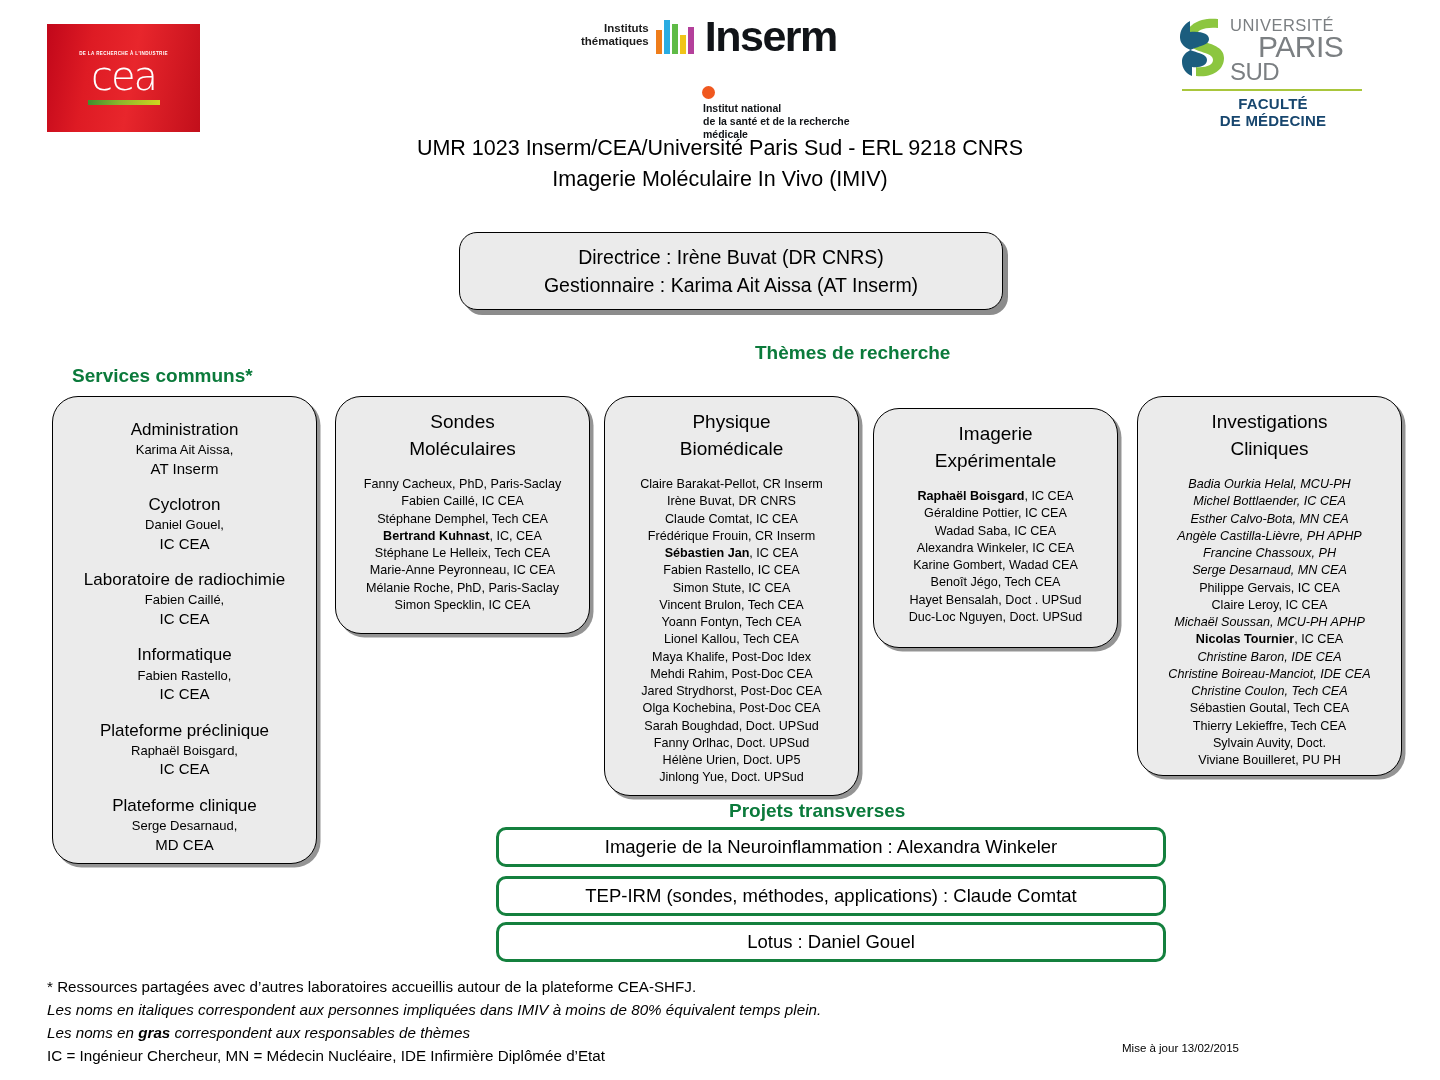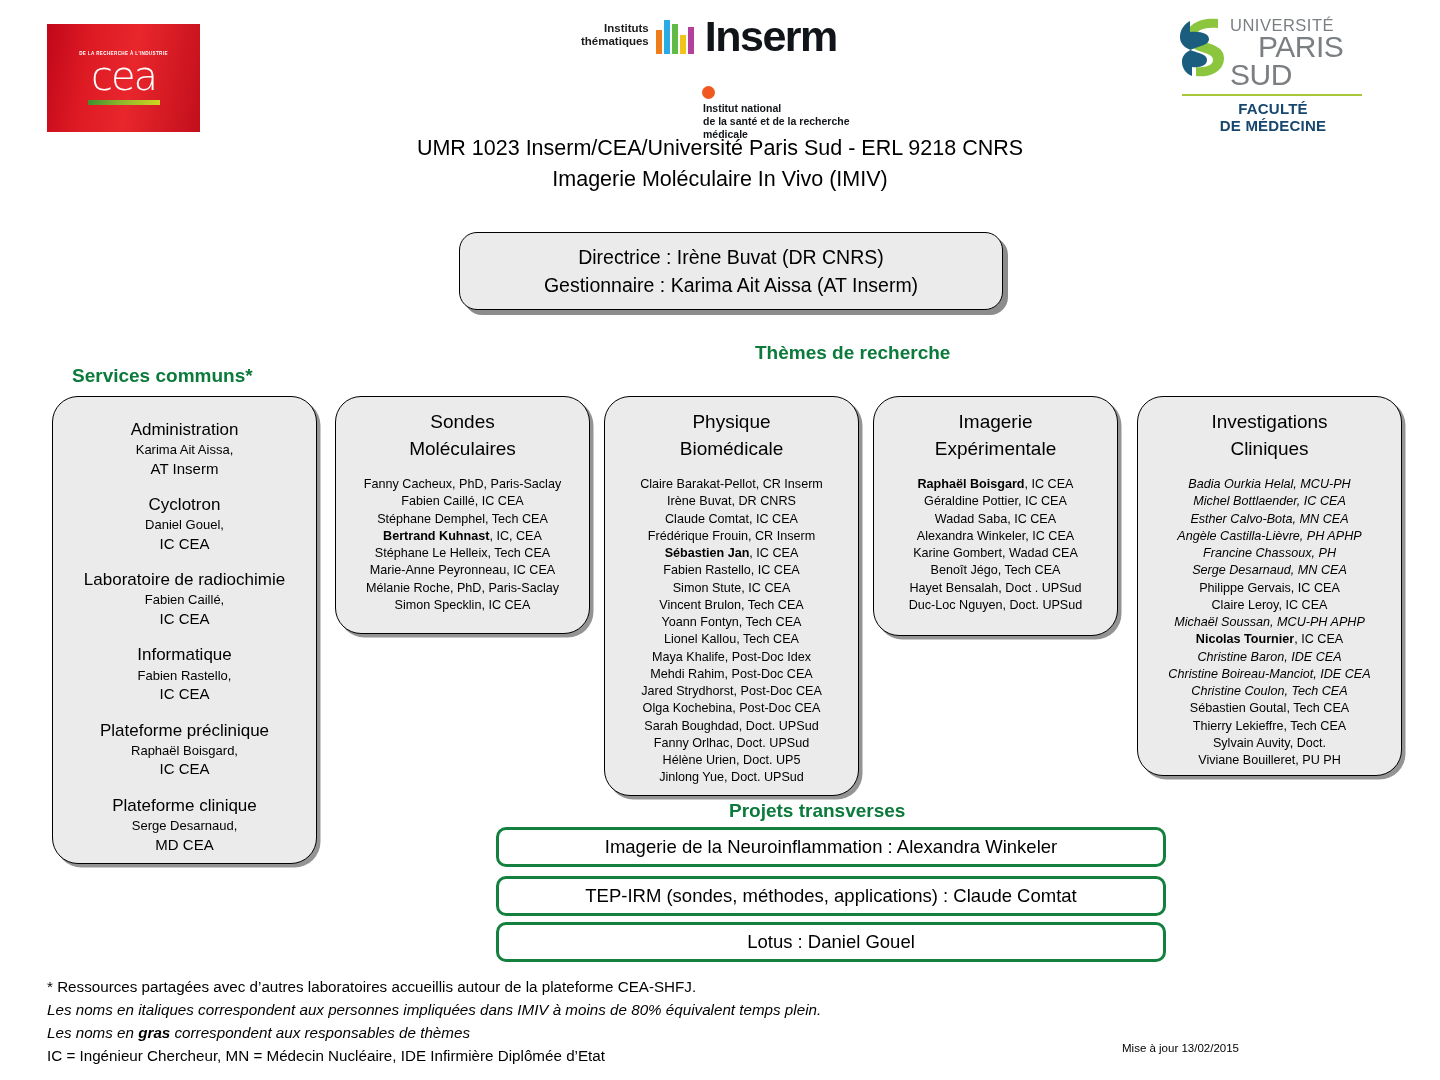--- a/index.html
+++ b/index.html
@@ -114,21 +114,21 @@
     gap: 4px;
   }
   #logo-ups .ups-mark { width: 46px; height: 62px; flex: none; }
   #logo-ups .ups-names {
     color: #7b7f82;
     line-height: .92;
     padding-top: 2px;
   }
   #logo-ups .ups-u { font-size: 16.5px; letter-spacing: .5px; }
   #logo-ups .ups-p { font-size: 30px; letter-spacing: -.5px; margin-left: 28px; }
-  #logo-ups .ups-s { font-size: 30px; letter-spacing: -.5px; }
+  #logo-ups .ups-s { font-size: 24px; letter-spacing: -.5px; }
   #logo-ups .ups-line {
     margin: 6px 0 5px 2px;
     width: 180px; height: 2px;
     background: #a9c63b;
   }
   #logo-ups .ups-fac {
     text-align: center;
     color: #17466e;
     font-size: 15px;
     font-weight: bold;
@@ -216,21 +216,21 @@
     line-height: 1.36;
   }
   #box-services .svc-people span { display: block; white-space: nowrap; }
   #box-services .svc-people .role {
     font-size: 15px;
   }
   #box-services .inner { padding: 22px 4px 10px; }
 
   #box-sondes   { left: 335px; top: 396px; width: 255px; height: 238px; }
   #box-physique { left: 604px; top: 396px; width: 255px; height: 400px; }
-  #box-imagerie { left: 873px; top: 396px; width: 245px; height: 240px; }
+  #box-imagerie { left: 873px; top: 408px; width: 245px; height: 240px; }
   #box-invest   { left: 1137px; top: 396px; width: 265px; height: 380px; }
 
   
   .projet-box {
     position: absolute;
     left: 496px;
     width: 670px;
     height: 40px;
     background: #ffffff;
     border: 3.6px solid #14803e;

